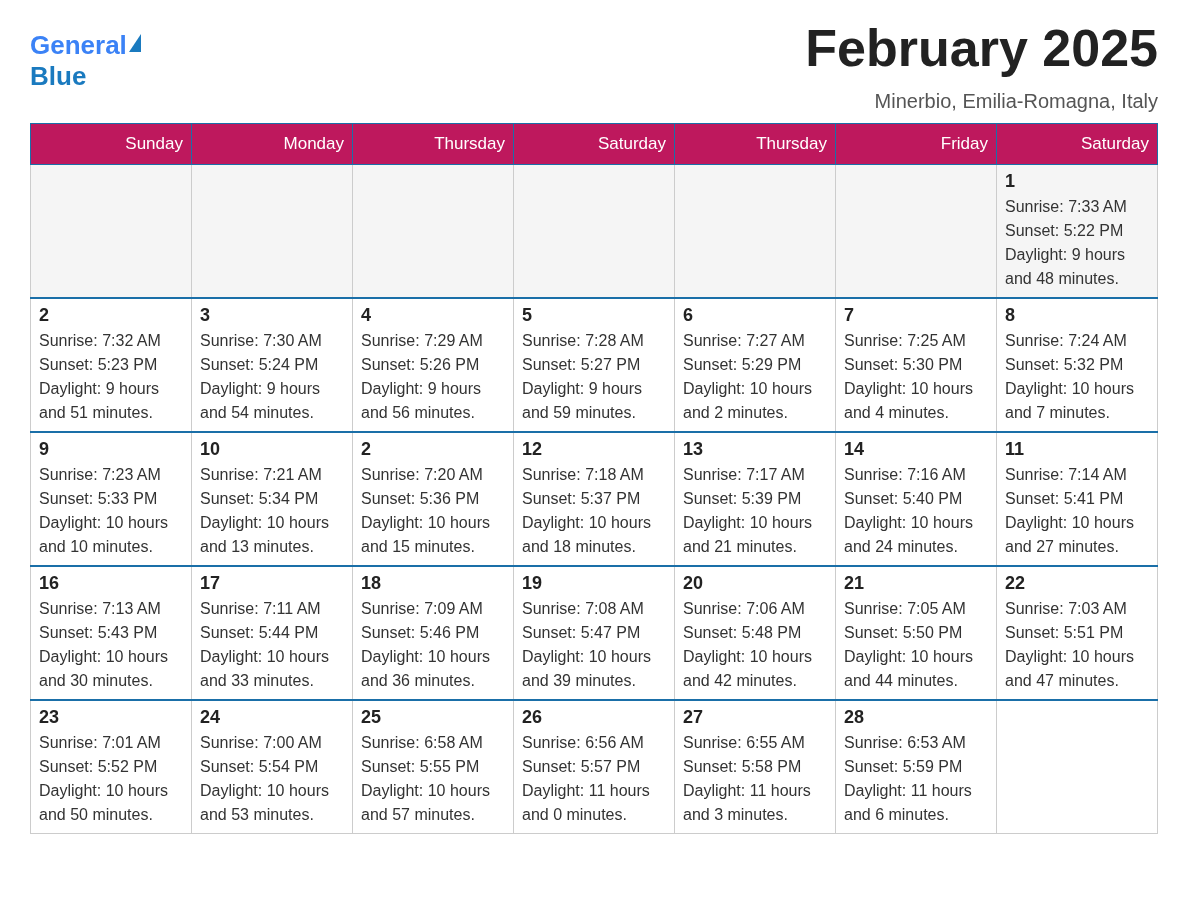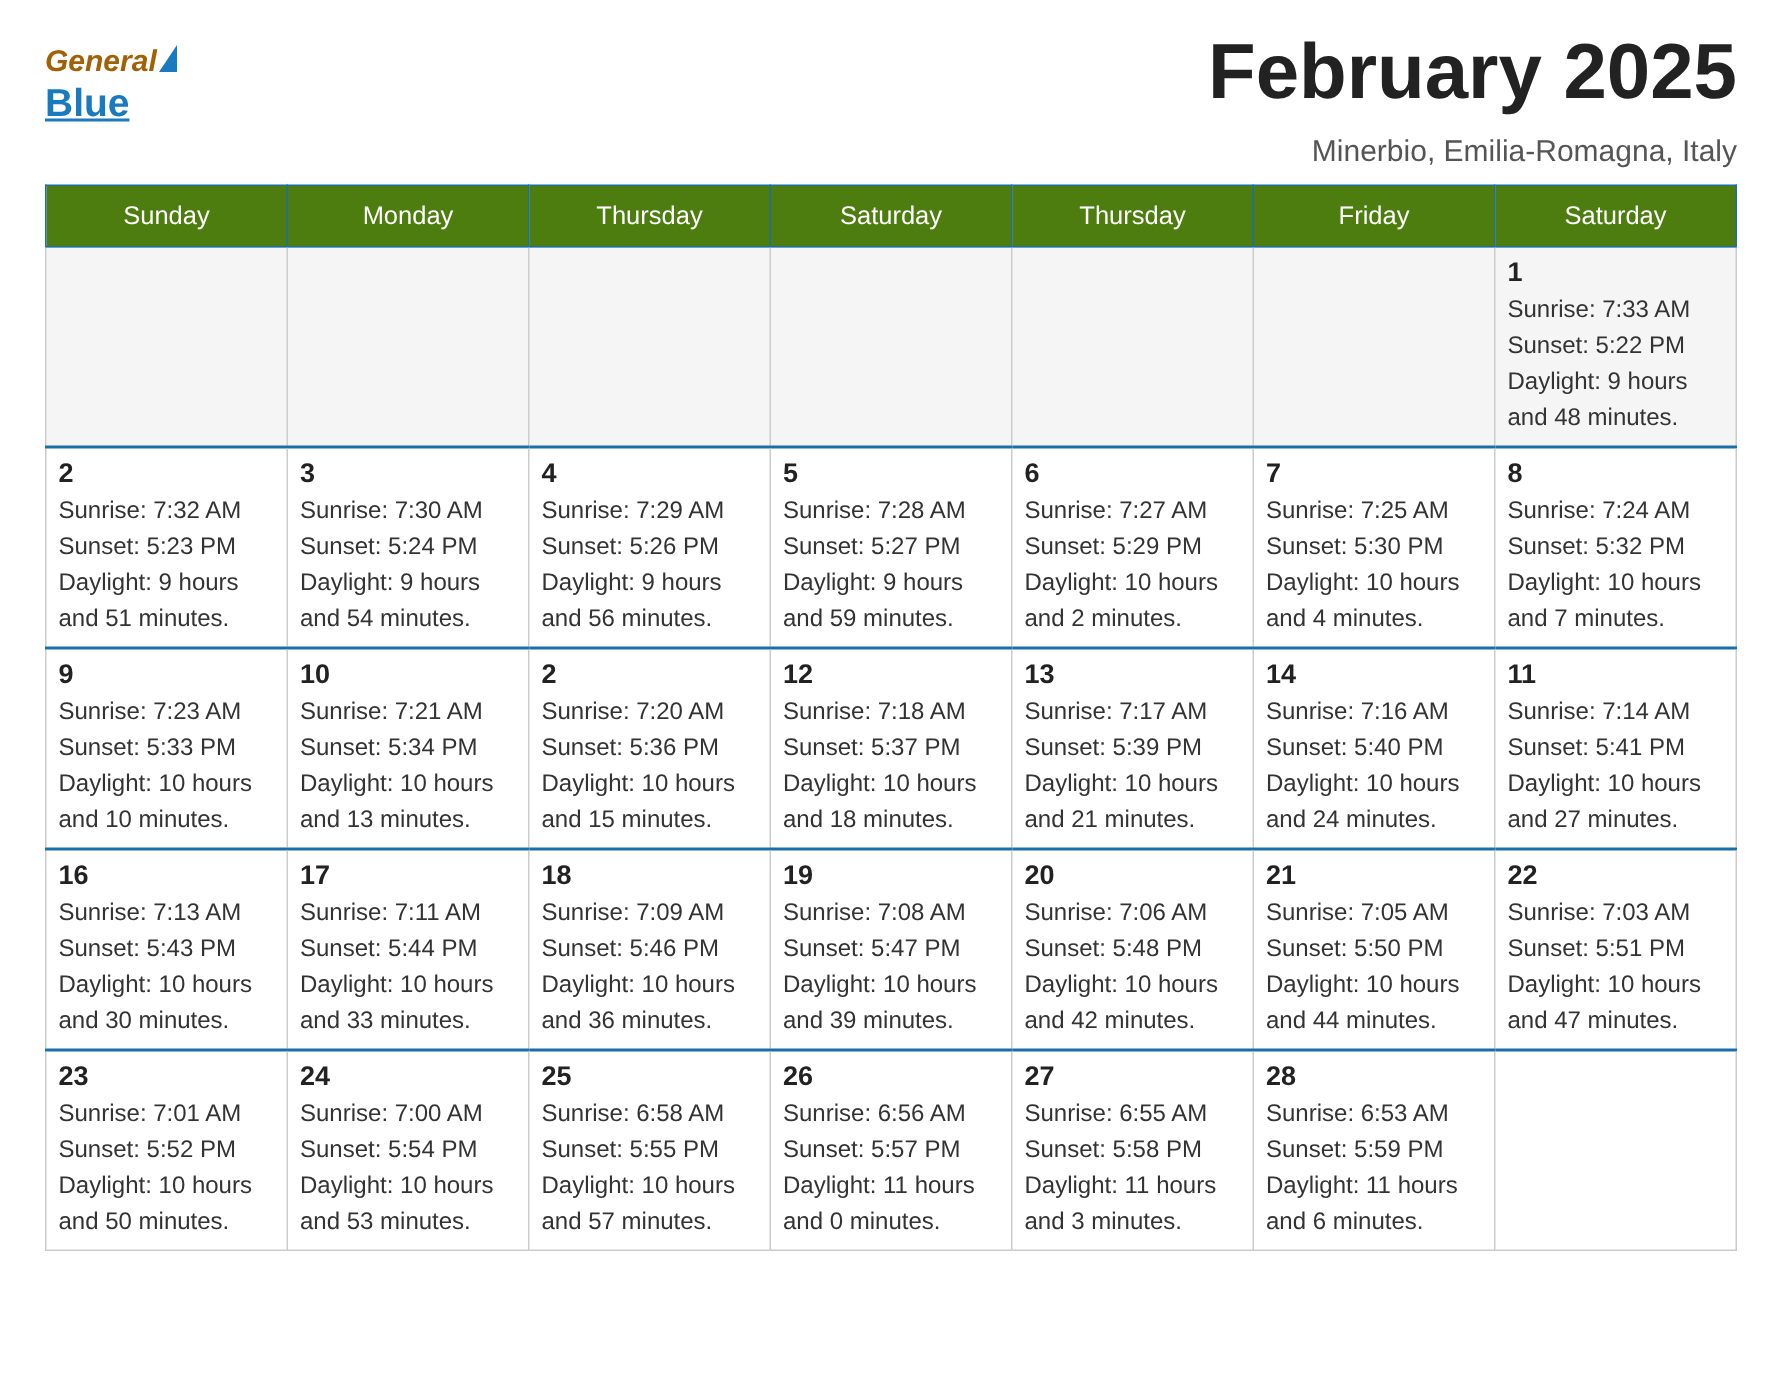--- a/index.html
+++ b/index.html
@@ -16,31 +16,29 @@
       align-items: flex-start;
       margin-bottom: 10px;
     }
     .logo {
       display: flex;
       flex-direction: column;
       align-items: flex-start;
       padding-top: 10px;
     }
     .logo-general {
-      font-size: 20px;
-      font-weight: bold;
-      color: #a16207;
+      font-size: 26px;
+      font-weight: bold;
+      color: #3b82f6;
       letter-spacing: 0;
-      font-style: italic;
     }
     .logo-blue {
       font-size: 26px;
       font-weight: bold;
       color: #1a7abf;
-      text-decoration: underline;
     }
     .logo-triangle {
       display: inline-block;
       width: 0;
       height: 0;
       border-left: 12px solid transparent;
       border-bottom: 18px solid #1a7abf;
       margin-left: 2px;
       vertical-align: middle;
       position: relative;
@@ -60,26 +58,26 @@
       font-size: 20px;
       color: #555;
       margin-top: 13px;
     }
     .calendar {
       width: 100%;
       border-collapse: collapse;
       margin-top: 10px;
     }
     .calendar th {
-      background-color: #4d7c0f;
+      background-color: #be185d;
       color: #fff;
       font-size: 17px;
       font-weight: normal;
       padding: 10px 8px;
-      text-align: center;
+      text-align: right;
       border: 1px solid #1a6fa8;
     }
     .calendar td {
       vertical-align: top;
       border: 1px solid #ccc;
       padding: 6px 8px;
       width: calc(100% / 7);
       min-height: 110px;
       font-size: 13px;
       color: #333;

